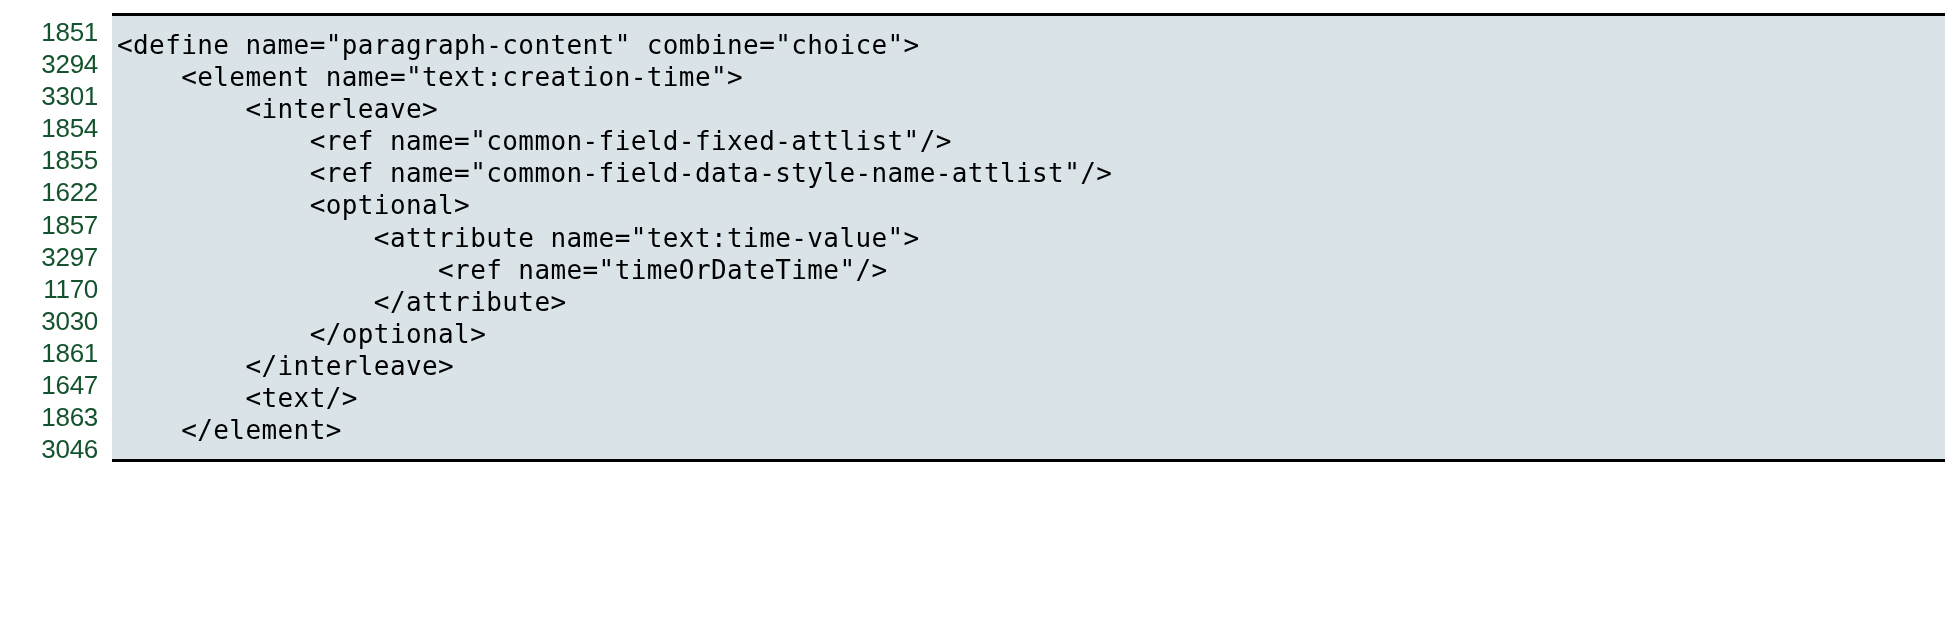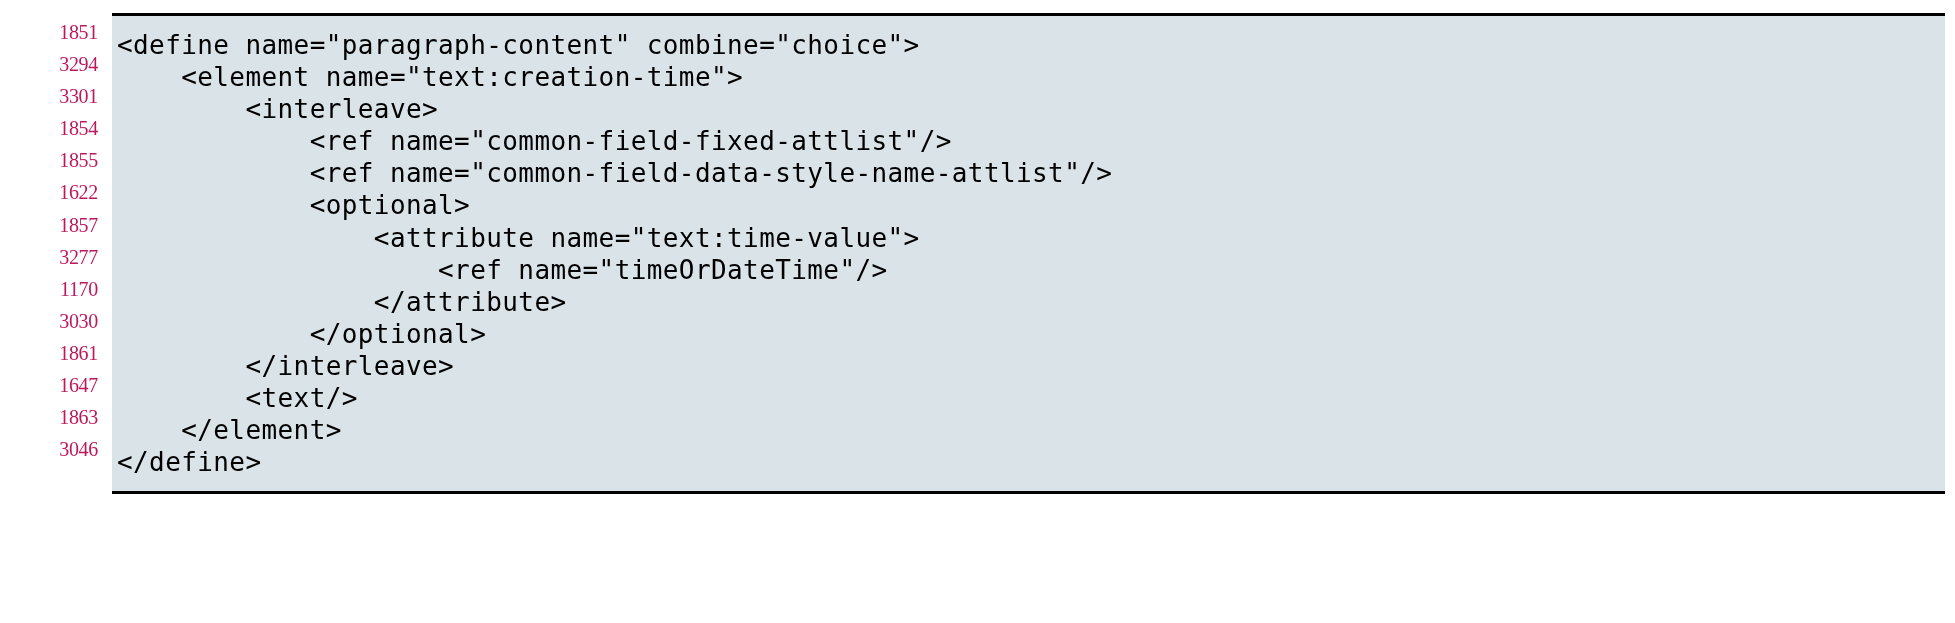--- a/index.html
+++ b/index.html
@@ -26,24 +26,24 @@
   .gutter {
     width: 112px;
     flex: 0 0 112px;
     box-sizing: border-box;
     padding-top: 16px;
     padding-right: 14px;
     text-align: right;
     background: #ffffff;
   }
   .lineno {
-    font-family: Liberation Serif, serif;
-    font-size: 20px;
+    font-family: Liberation Sans, sans-serif;
+    font-size: 26px;
     line-height: 32.1px;
-    color: #be185d;
+    color: #14532d;
     letter-spacing: -0.3px;
     white-space: pre;
   }
 
   
   .codepanel {
     flex: 1 1 auto;
     box-sizing: border-box;
     background: #d9e3e8;
     border-top: 3px solid #000000;
@@ -71,21 +71,21 @@
 <div id="listing">
 
   <div class="gutter">
     <div class="lineno">1851</div>
     <div class="lineno">3294</div>
     <div class="lineno">3301</div>
     <div class="lineno">1854</div>
     <div class="lineno">1855</div>
     <div class="lineno">1622</div>
     <div class="lineno">1857</div>
-    <div class="lineno">3277</div>
+    <div class="lineno">3297</div>
     <div class="lineno">1170</div>
     <div class="lineno">3030</div>
     <div class="lineno">1861</div>
     <div class="lineno">1647</div>
     <div class="lineno">1863</div>
     <div class="lineno">3046</div>
   </div>
 
   <div class="codepanel">
     <div class="codeline">&lt;define name="paragraph-content" combine="choice"&gt;</div>
@@ -94,16 +94,15 @@
     <div class="codeline">            &lt;ref name="common-field-fixed-attlist"/&gt;</div>
     <div class="codeline">            &lt;ref name="common-field-data-style-name-attlist"/&gt;</div>
     <div class="codeline">            &lt;optional&gt;</div>
     <div class="codeline">                &lt;attribute name="text:time-value"&gt;</div>
     <div class="codeline">                    &lt;ref name="timeOrDateTime"/&gt;</div>
     <div class="codeline">                &lt;/attribute&gt;</div>
     <div class="codeline">            &lt;/optional&gt;</div>
     <div class="codeline">        &lt;/interleave&gt;</div>
     <div class="codeline">        &lt;text/&gt;</div>
     <div class="codeline">    &lt;/element&gt;</div>
-    <div class="codeline">&lt;/define&gt;</div>
   </div>
 
 </div>
 
 </body></html>

